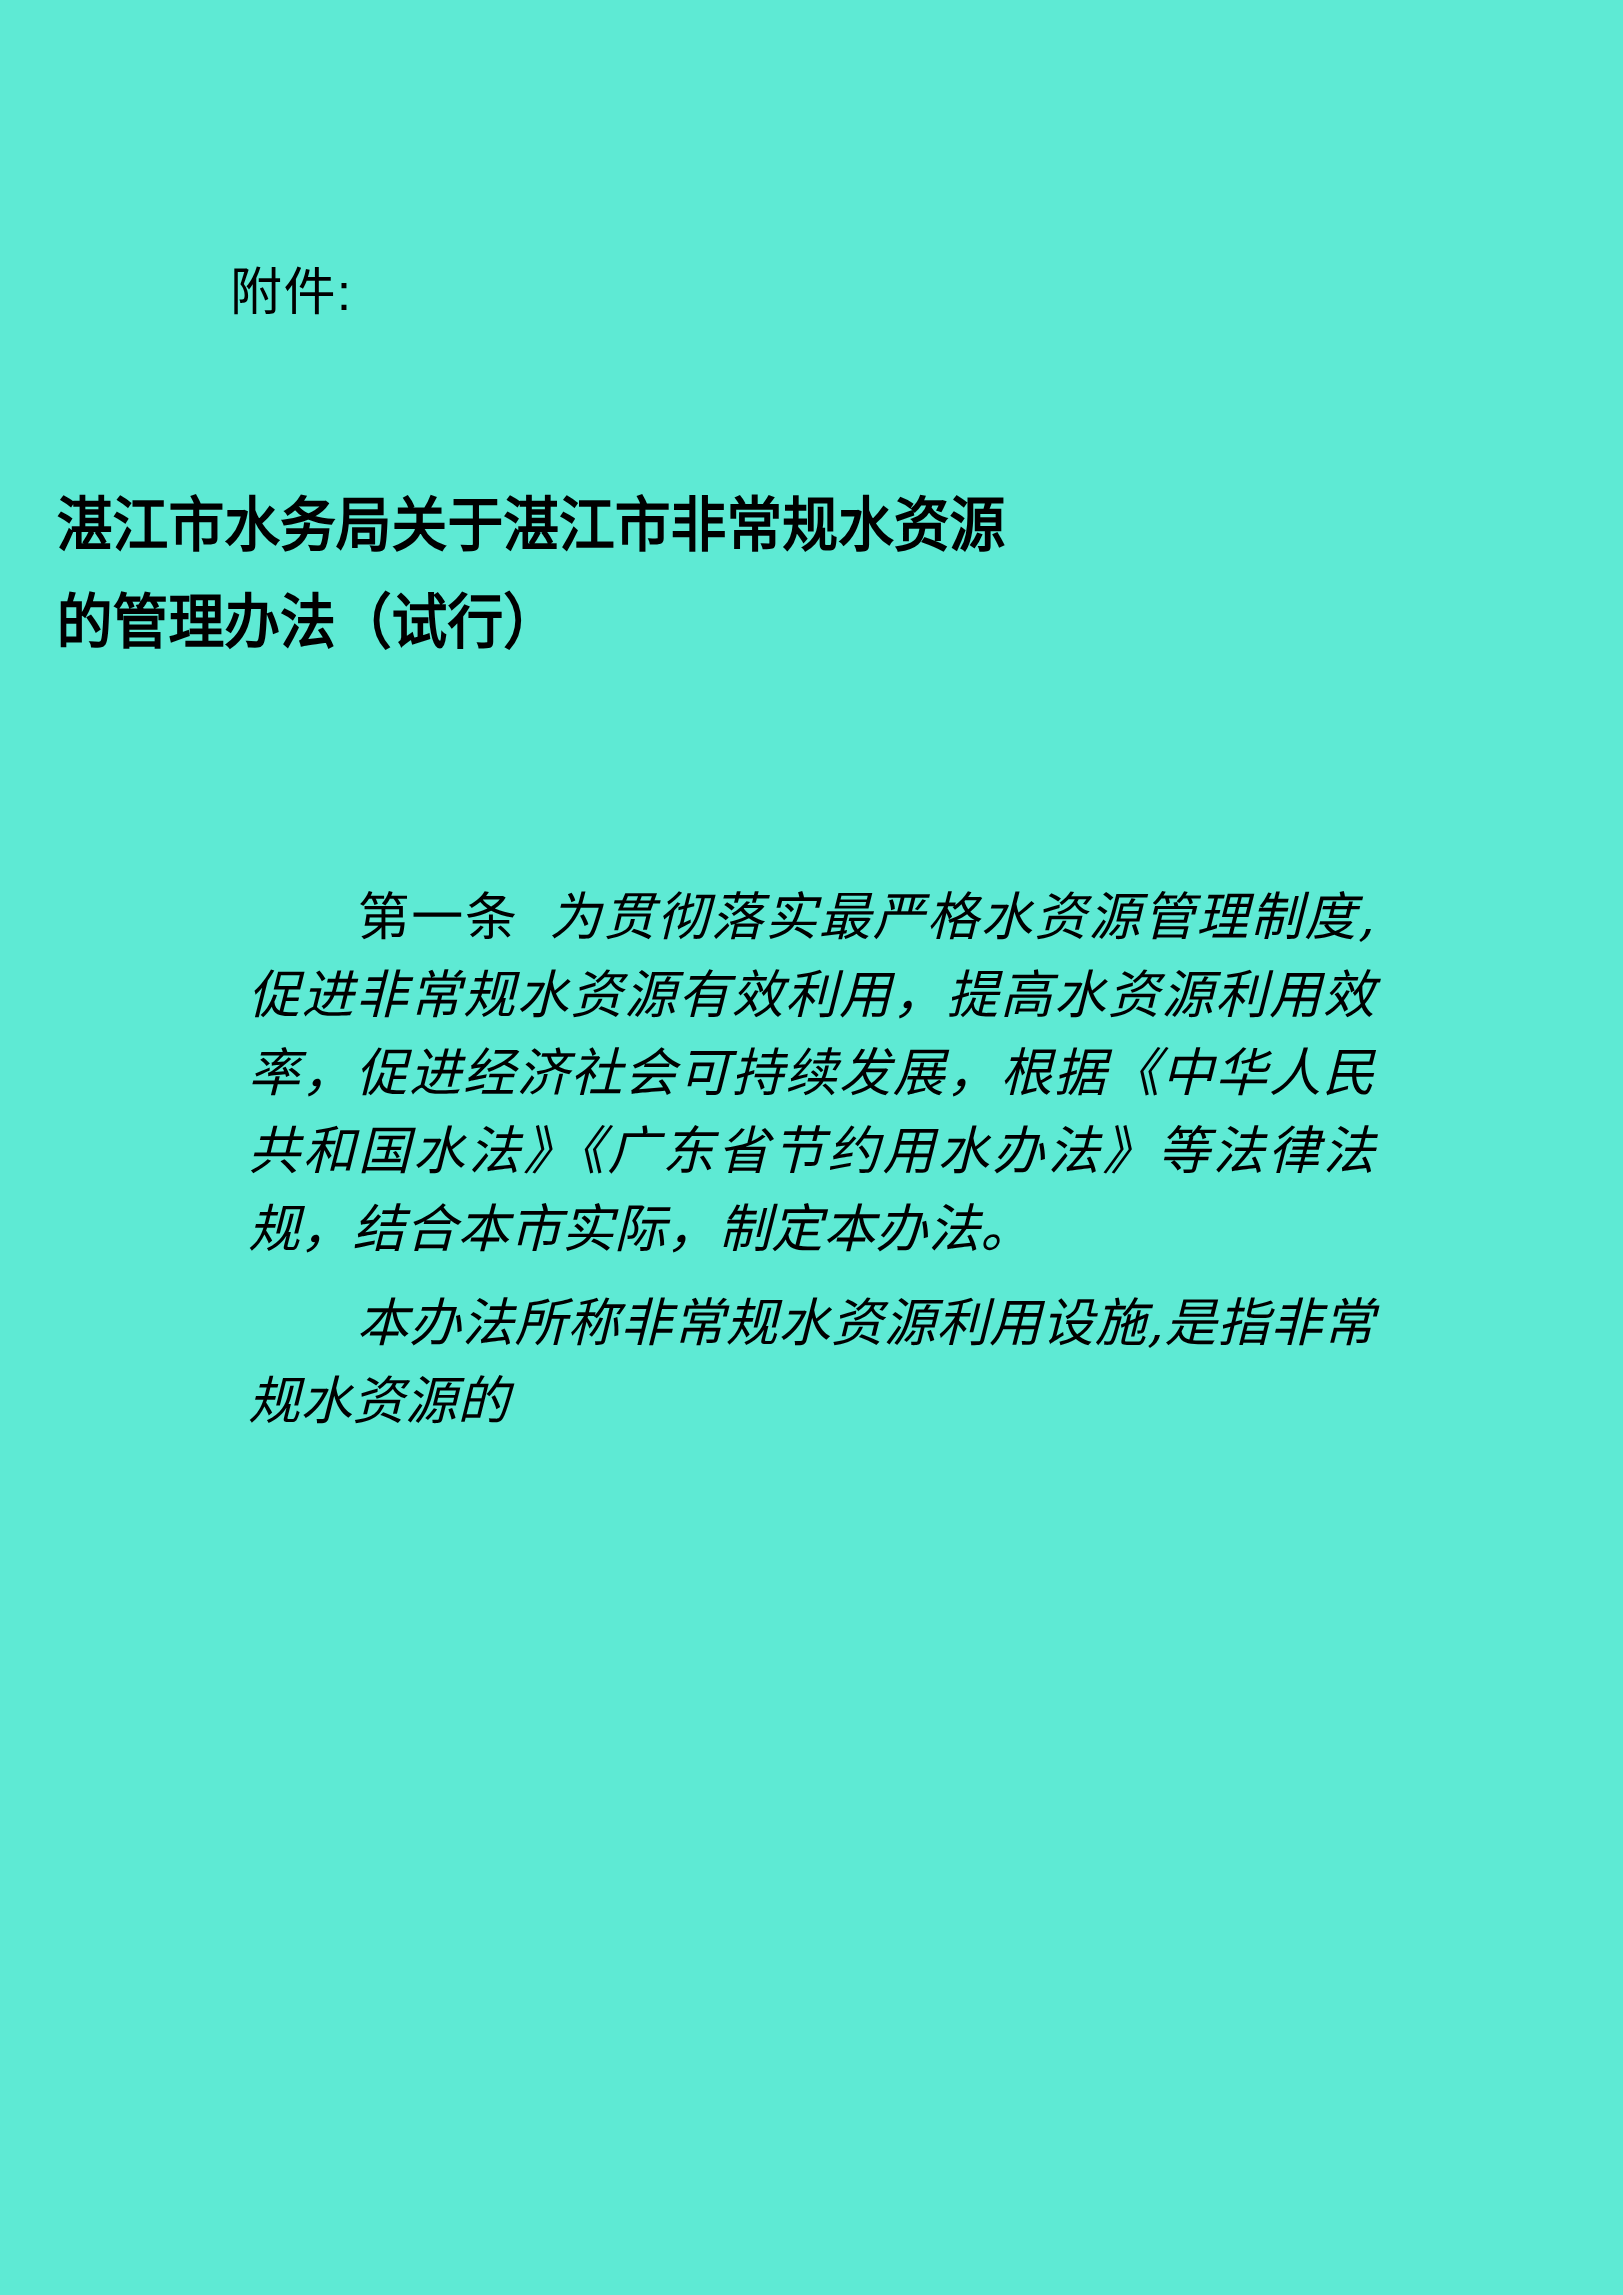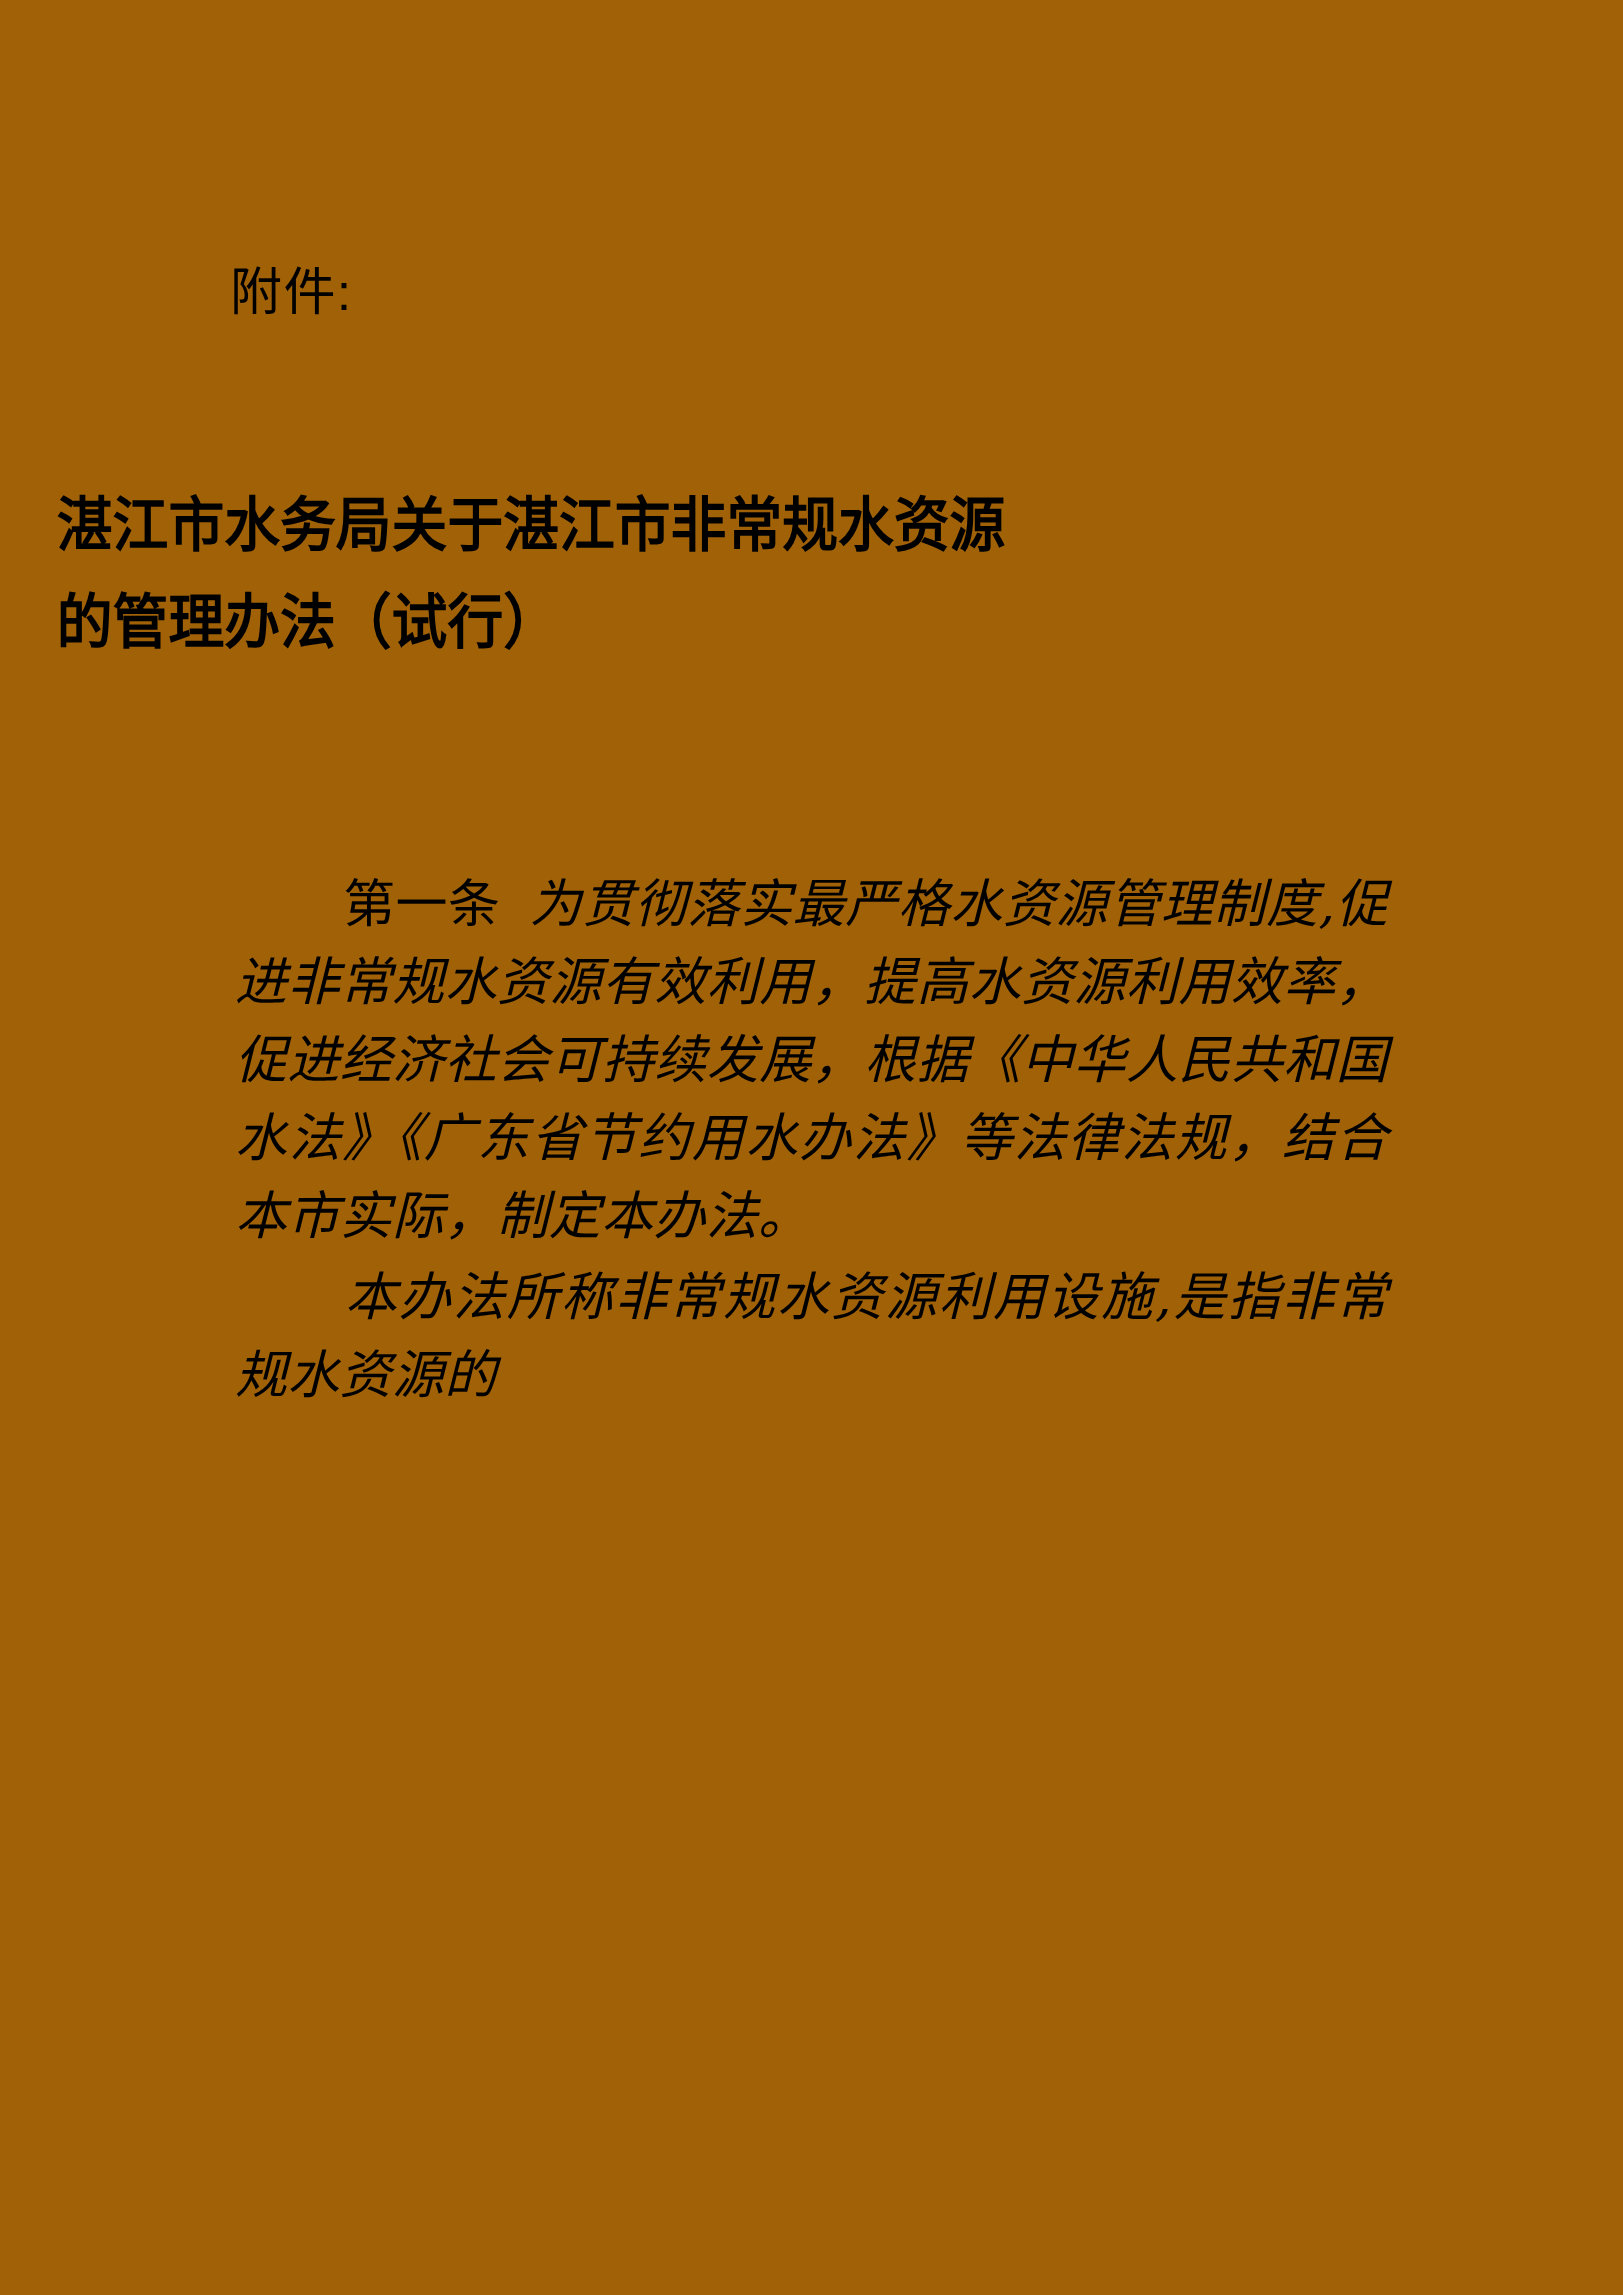--- a/index.html
+++ b/index.html
@@ -5,21 +5,21 @@
   html, body {
     margin: 0;
     padding: 0;
     background: #ffffff;
   }
 
   .page {
     position: relative;
     width: 1623px;
     height: 2295px;
-    background: #a16207;
+    background: #5eead4;
     overflow: hidden;
     font-family: "DejaVu Serif", "Liberation Serif", serif;
     color: #000000;
   }
 
   
   .attachment-label {
     position: absolute;
     left: 230px;
     top: 266px;
@@ -73,21 +73,21 @@
     left: 232px;
     top: 862px;
     width: 1159px;
   }
 
   .para {
     font-family: "DejaVu Serif", "Liberation Serif", serif;
     font-size: 52px;
     line-height: 78px;
     color: #000;
-    margin: 3px;
+    margin: 16px;
     text-align: justify;
     text-justify: inter-character;
     text-align-last: left;
     letter-spacing: 0.3px;
     font-style: italic;
     font-synthesis: style;
   }
 
   .para .indent {
     display: inline-block;

